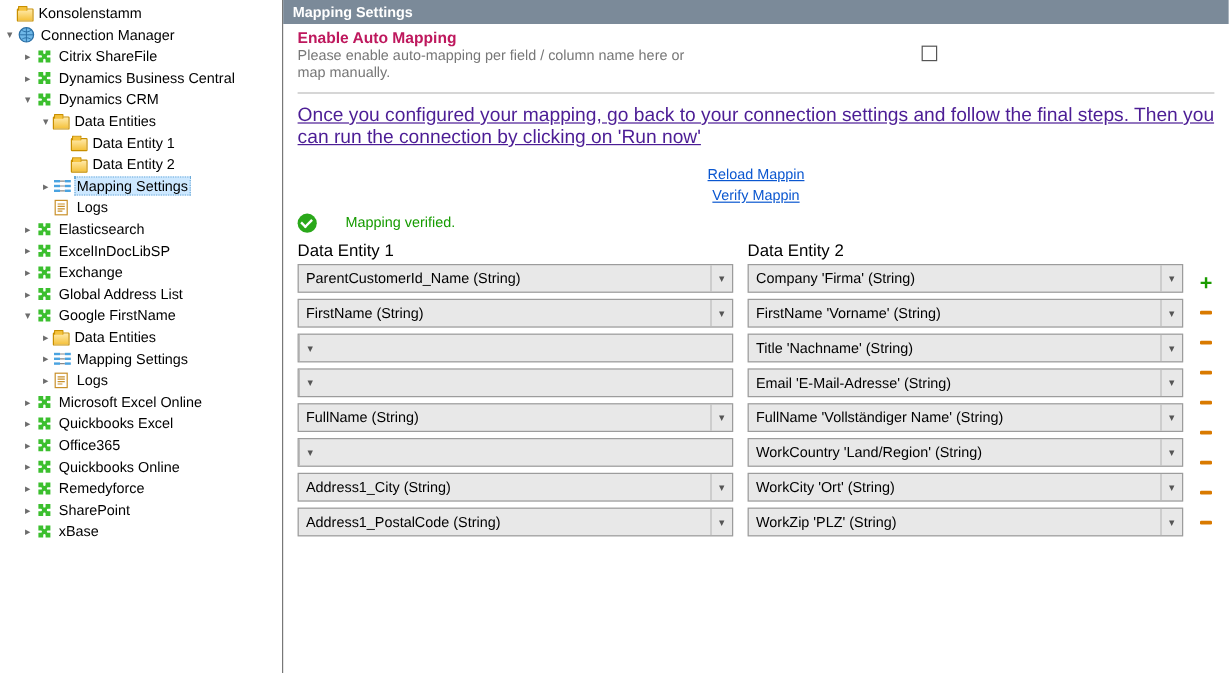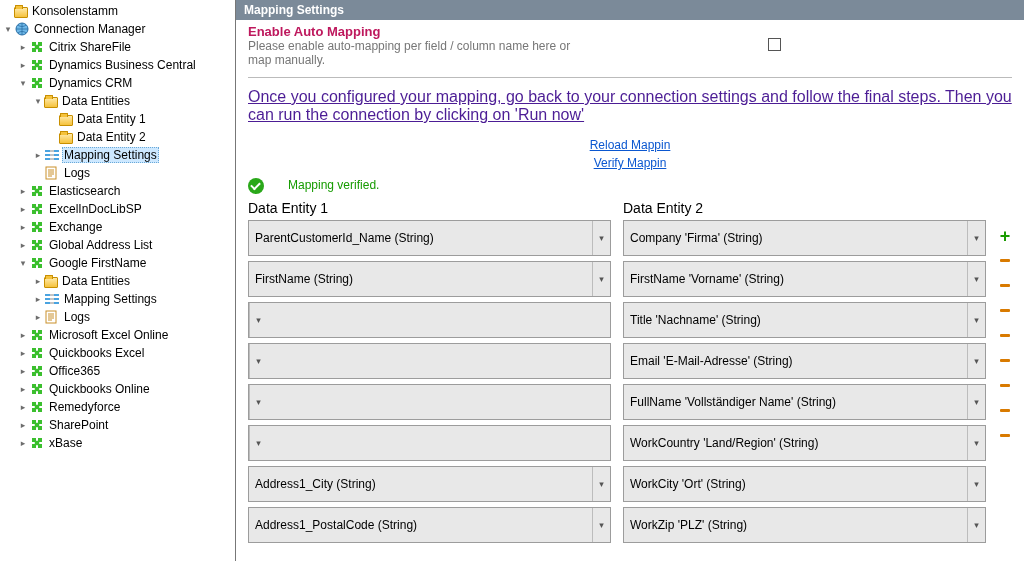--- a/index.html
+++ b/index.html
@@ -83,21 +83,21 @@
   .links a { color: #0b57d0; text-decoration: underline; display:block; font-size:12px; line-height:1.5;text-align:center;}
   .verified { display:flex; gap:24px; color:#169b00; margin-bottom:6px;}
   .verified .ok { width:16px;height:16px;border-radius:50%;background:#2aa81a;position:relative;}
   .verified .ok::after{content:"";position:absolute;left:3px;top:4px;width:7px;height:4px;border-left:2px solid #fff;border-bottom:2px solid #fff;transform:rotate(-45deg);}
   .cols { display:flex; gap:12px; }
   .col { flex:1; min-width:0; }
   .col h3 { font-size:14px; font-weight:normal; margin:0 0 4px 0;}
   .dd {
     display:flex; align-items:center;
     background:#e8e8e8; border:1px solid #9c9c9c;
-    height:36px; margin-bottom:5px; position:relative;gap:48px;
+    height:24px; margin-bottom:5px; position:relative;gap:48px;
   }
   .dd span { padding:0 6px; flex:1; overflow:hidden; text-overflow:ellipsis; white-space:nowrap; font-size:12px;}
   .dd .caret {
     width:18px;height:100%;display:flex;align-items:center;justify-content:center;
     border-left:1px solid #bcbcbc; color:#555; font-size:9px;
   }
   .side-icons { width:14px; display:flex; flex-direction:column; gap:0; padding-top:24px;}
   .plus { color:#1a9b00; font-size:18px; font-weight:bold; line-height:24px; text-align:center;}
   .minus { width:10px; height:3px; background:#d97a00; margin:11px auto; border-radius:1px;}
 </style>
@@ -339,20 +339,21 @@
               <span>FirstName (String)</span>
               <div class="caret">▾</div>
             </div>
             <div class="dd">
               <div class="caret">▾</div>
             </div>
             <div class="dd">
               <div class="caret">▾</div>
             </div>
             <div class="dd">
+              <span>FullName (String)</span>
               <div class="caret">▾</div>
             </div>
             <div class="dd">
               <div class="caret">▾</div>
             </div>
             <div class="dd">
               <span>Address1_City (String)</span>
               <div class="caret">▾</div>
             </div>
             <div class="dd">

